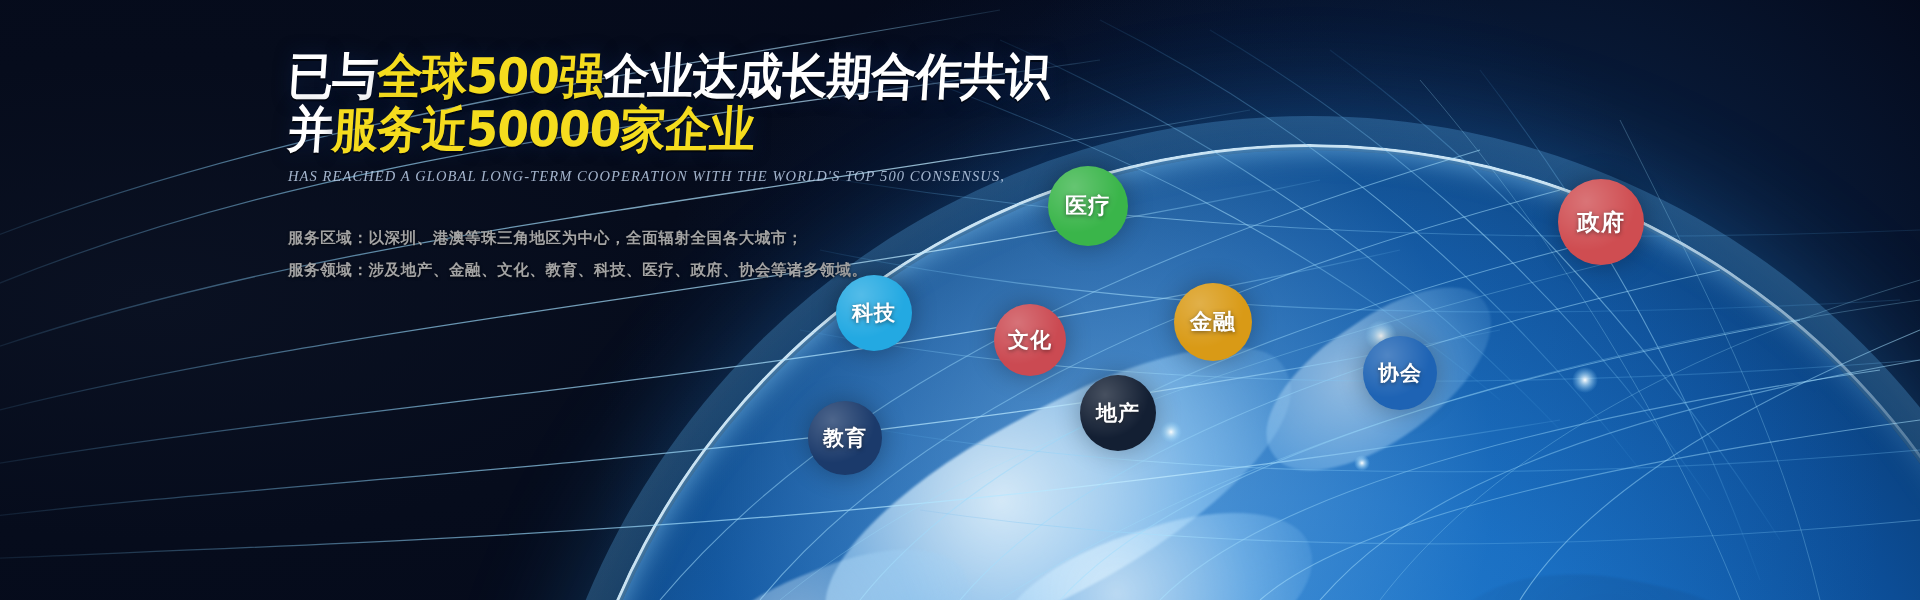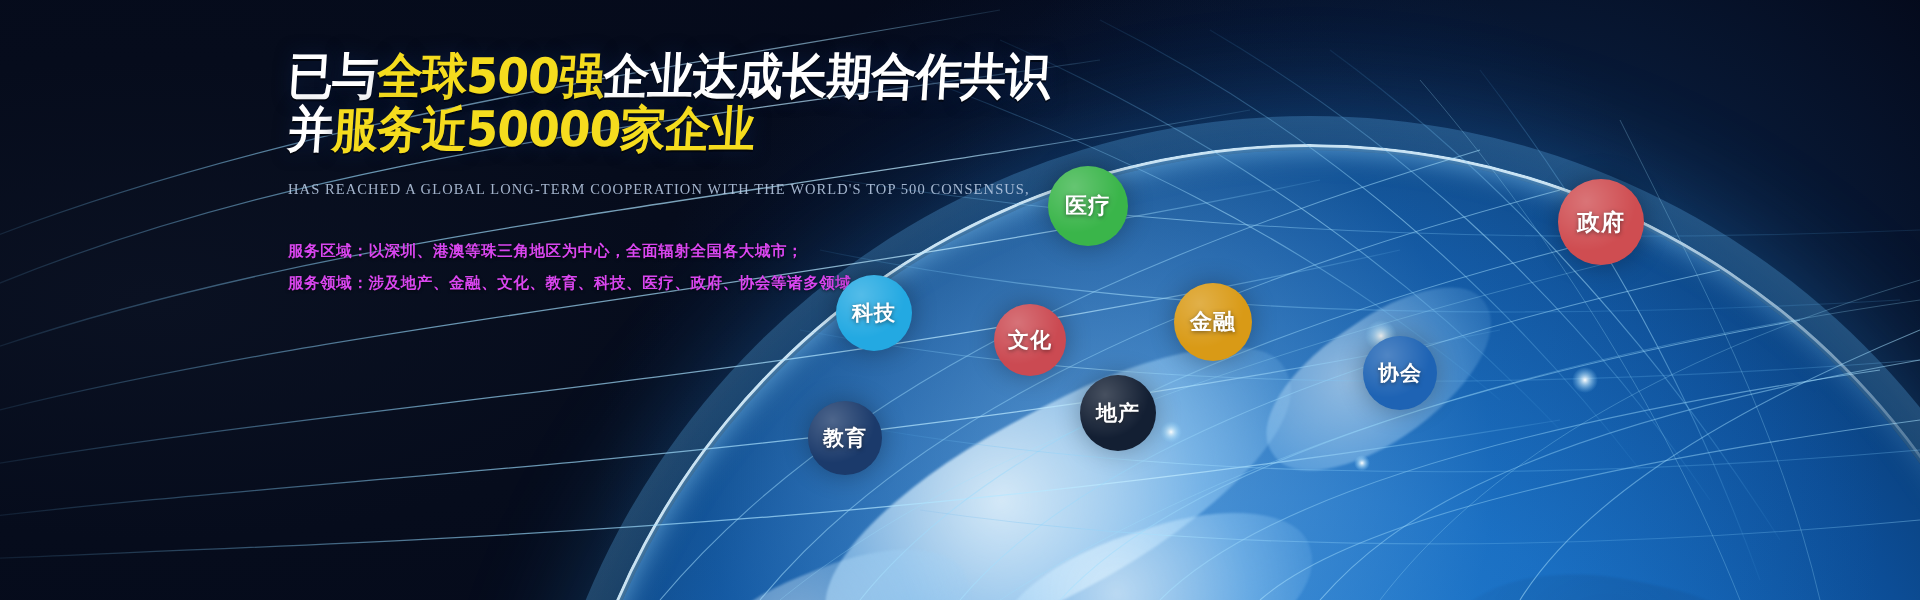--- a/index.html
+++ b/index.html
@@ -85,38 +85,39 @@
     color:#ffffff;
     white-space:nowrap;
     transform:scaleX(0.93) skewX(-4deg);
     transform-origin:left center;
     text-shadow:0 2px 0 rgba(0,0,0,0.55), 0 0 18px rgba(10,30,70,0.85);
     margin-bottom:4px;
   }
   .hl-accent{color:#f5dc1e;}
 
   .eng{
-    margin-top:24px;
+    margin-top:11px;
     font-family:"Liberation Serif","DejaVu Serif",serif;
     font-size:14.5px;
     letter-spacing:1.1px;
     line-height:1.55;
     color:#b9cbe4;
     opacity:.88;
     white-space:nowrap;
+    font-style:italic;
   }
 
   .body-copy{margin-top:36px;}
   .body-line{
     font-family:"DejaVu Sans",sans-serif;
     font-weight:700;
     font-size:15.5px;
     letter-spacing:.6px;
     line-height:2.02;
-    color:#d946ef;
+    color:#a3a3a3;
     white-space:nowrap;
     text-shadow:0 1px 3px rgba(0,0,0,0.65);
   }
 
   
   .bubble{
     position:absolute;
     border-radius:50%;
     display:flex;align-items:center;justify-content:center;
     color:#fff;

